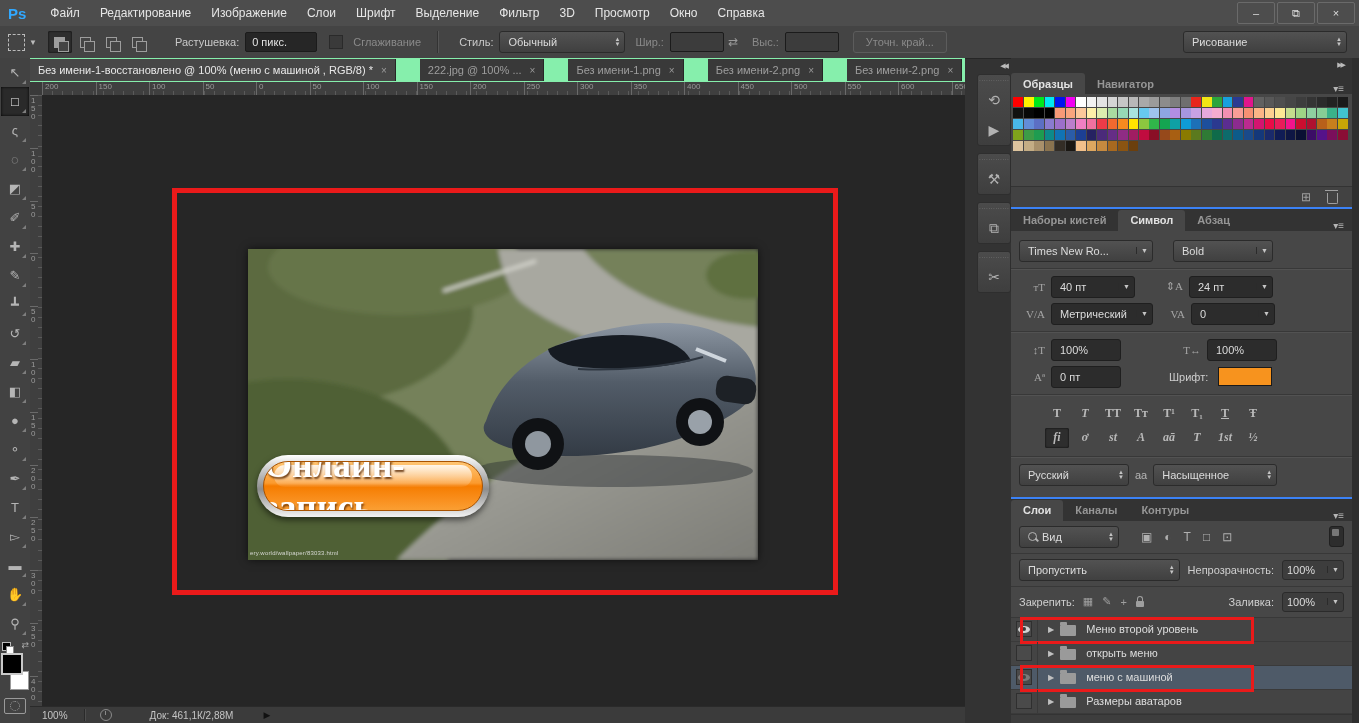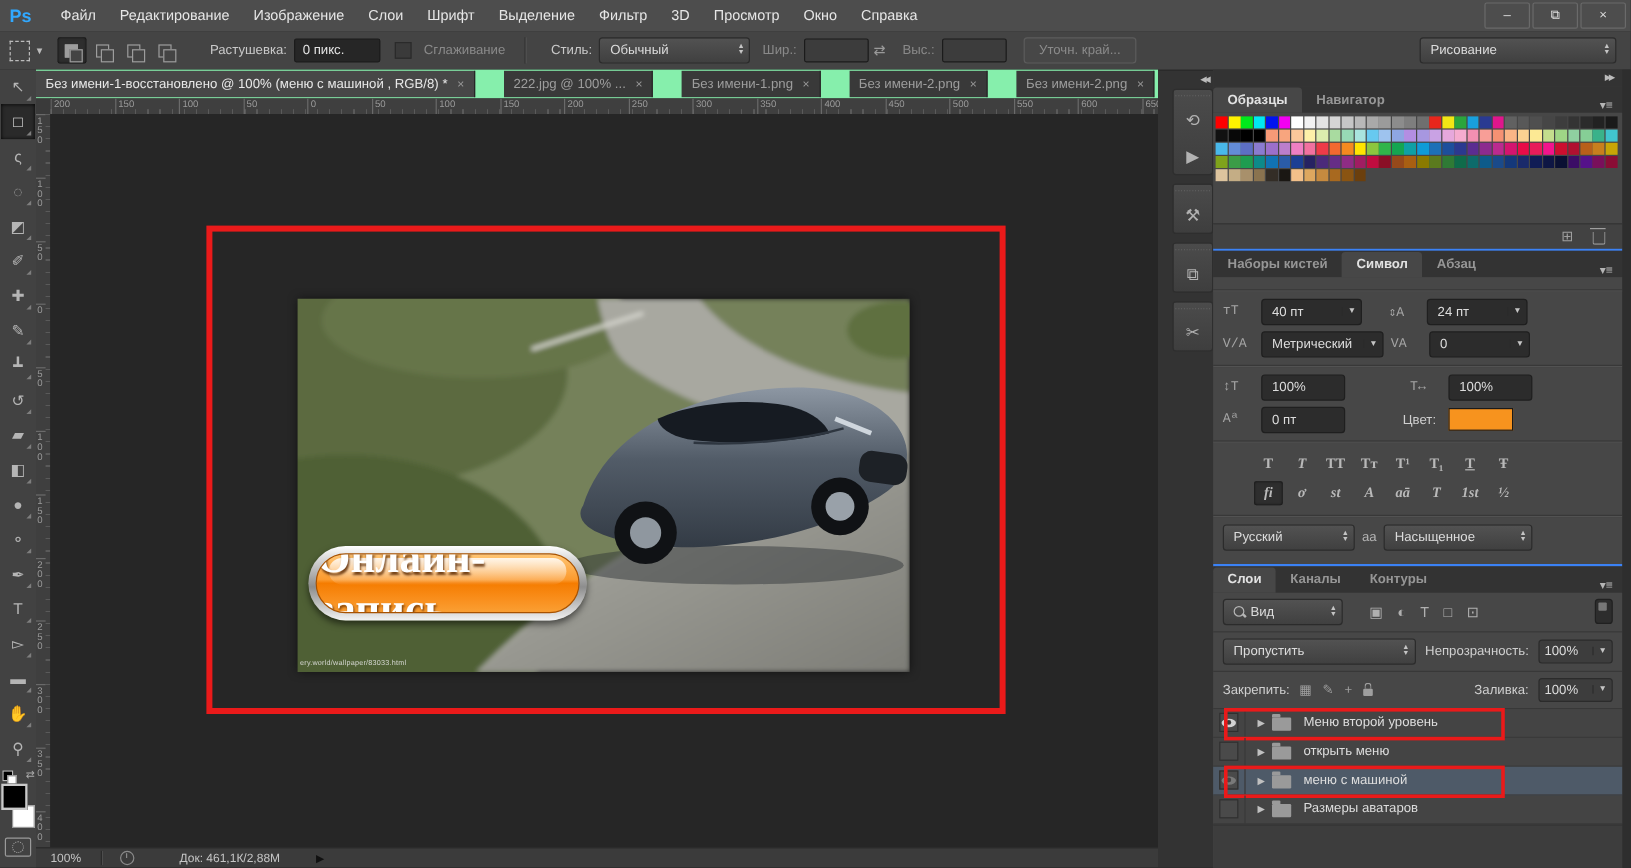--- a/index.html
+++ b/index.html
@@ -124,21 +124,21 @@
   .panel-footbar{height:20px;background:#424242;border-top:1px solid #333;display:flex;justify-content:flex-end;align-items:center;gap:16px;padding-right:14px;}
   .foot-icon{color:#9f9f9f;font-size:12px;display:flex;align-items:center;}
   .icon-trash{width:9px;height:10px;border:1px solid #9f9f9f;border-top:none;border-radius:0 0 2px 2px;position:relative;margin-top:3px;}
   .icon-trash::before{content:'';position:absolute;left:-3px;top:-3px;width:13px;height:1px;background:#9f9f9f;}
   .icon-folder{width:16px;height:11px;background:#9a9a9a;border-radius:1px;position:relative;margin-top:3px;flex:none;}
   .icon-folder::before{content:'';position:absolute;left:0;top:-3px;width:7px;height:3px;background:#9a9a9a;border-radius:1px 1px 0 0;}
   
   .char-body{padding:4px 8px 6px 8px;font-size:11px;color:#cfcfcf;}
   .char-row{display:flex;align-items:center;margin:5px 0;gap:6px;}
   .char-sep{height:1px;background:#383838;border-bottom:1px solid #525252;margin:6px -8px;}
-  .char-icon{width:26px;color:#a5a5a5;font-size:11px;flex:none;font-family:Liberation Mono, monospace;}
+  .char-icon{width:26px;color:#a5a5a5;font-size:11px;flex:none;font-family:Liberation Serif, serif;text-align:right;}
   .dd.darkval{background:#2c2c2c;border:1px solid #1f1f1f;width:70px;flex:none;}
   .dd-arrowseg{margin-left:auto;border-left:1px solid #2b2b2b;padding-left:4px;font-size:7px;color:#c5c5c5;}
   .color-chip{width:52px;height:17px;border:1px solid #1a1a1a;margin-left:4px;}
   .tstyle-row{display:flex;gap:4px;padding:2px 0 2px 26px;}
   .tstyle-btn{width:24px;height:20px;display:flex;align-items:center;justify-content:center;color:#b9b9b9;
               font-family:"Liberation Serif",serif;font-weight:bold;font-size:12px;border-radius:2px;}
   .tstyle-btn.ital{font-style:italic;}
   .tstyle-btn.und{text-decoration:underline;}
   .tstyle-btn.on{background:#2e2e2e;box-shadow:inset 0 0 2px #000;}
   .ot-row{color:#8f8f8f;font-style:italic;}
@@ -663,20 +663,30 @@
     <div class="panel-tabs">
       <span style="display:flex">
 
       <span class="panel-tab">Наборы кистей</span>
           <span class="panel-tab active">Символ</span>
           <span class="panel-tab">Абзац</span>
         </span>
       <span class="panel-menu">▾≡</span>
     </div>
     <div class="panel-body char-body">
+      <div class="char-row">
+        <span class="dd" style="width:120px">
+          <span class="grow">Times New Ro...</span>
+          <span class="dd-arrowseg">▼</span>
+        </span>
+        <span class="dd" style="width:86px;margin-left:14px">
+          <span class="grow">Bold</span>
+          <span class="dd-arrowseg">▼</span>
+        </span>
+      </div>
       <div class="char-sep"></div>
       <div class="char-row">
         <span class="char-icon">тT</span>
         <span class="dd darkval">
             <span class="grow">40 пт</span>
             <span class="dd-arrowseg">▼</span>
           </span>
         <span class="char-icon" style="margin-left:16px">⇕A</span>
         <span class="dd darkval">
             <span class="grow">24 пт</span>
@@ -704,21 +714,21 @@
         <span class="char-icon" style="margin-left:48px">T↔</span>
         <span class="dd darkval" style="width:56px">
             <span class="grow">100%</span>
           </span>
       </div>
       <div class="char-row">
         <span class="char-icon">Aª</span>
         <span class="dd darkval" style="width:56px">
             <span class="grow">0 пт</span>
           </span>
-        <span style="margin-left:42px;color:#cfcfcf">Цвет:</span>
+        <span style="margin-left:42px;color:#cfcfcf">Шрифт:</span>
         <span class="color-chip" style="background-color: rgb(247, 147, 30);"></span>
       </div>
       <div class="char-sep"></div>
       <div class="tstyle-row">
 
       <span class="tstyle-btn">T</span>
           <span class="tstyle-btn ital">T</span>
           <span class="tstyle-btn">TT</span>
           <span class="tstyle-btn">Tт</span>
           <span class="tstyle-btn">T¹</span>

